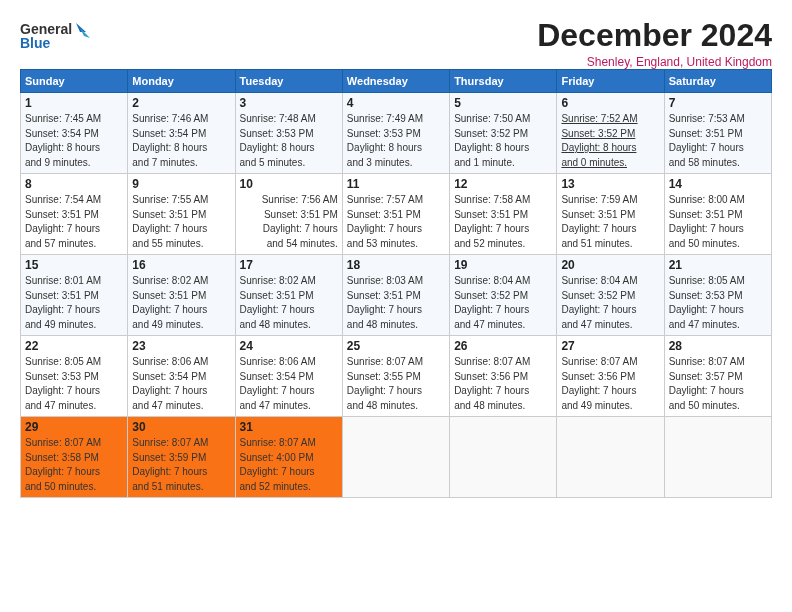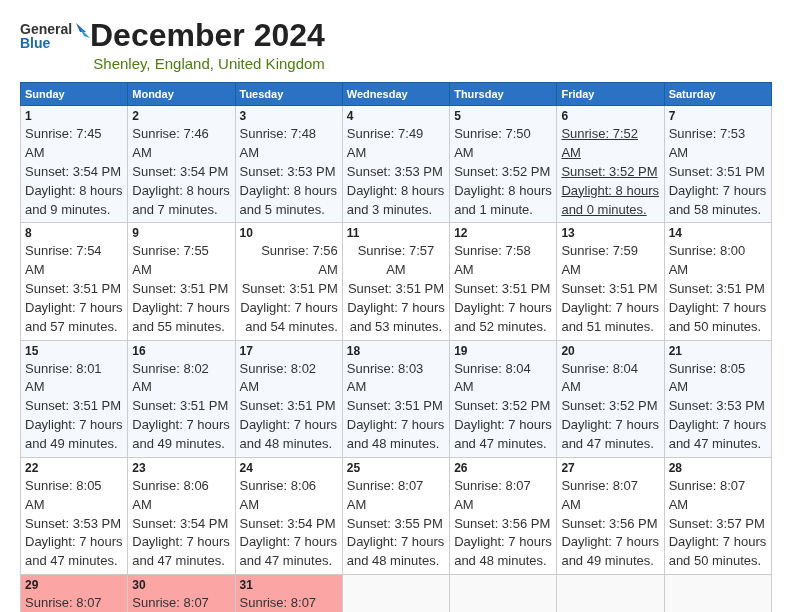--- a/index.html
+++ b/index.html
@@ -11,40 +11,40 @@
       overflow: hidden;
     }
     .page {
       width: 792px;
       height: 612px;
       padding: 18px 20px 12px 20px;
       background: #fff;
     }
     .header {
       display: flex;
+      justify-content: space-between;
       align-items: flex-start;
-      margin-bottom: 10px;
     }
     .logo {
       display: flex;
       align-items: center;
       gap: 4px;
     }
     .title-block {
       text-align: right;
     }
     .main-title {
       font-size: 32px;
       font-weight: bold;
       color: #222;
       line-height: 1.1;
     }
     .subtitle {
-      font-size: 15px;
-      color: #4d7c0f;
+      font-size: 12px;
+      color: #be185d;
       margin-top: 2px;
     }
     .calendar {
       width: 100%;
       border-collapse: collapse;
       font-size: 9.5px;
     }
     .calendar thead th {
       background: #2a72c3;
       color: #fff;
@@ -59,32 +59,32 @@
       vertical-align: top;
       border: 1px solid #ccc;
       padding: 3px 4px;
       background: #fff;
       height: 80px;
     }
     .calendar tbody tr:nth-child(odd) td {
       background: #f5f8fc;
     }
     .calendar tbody tr:last-child td {
-      background: #fca5a5;
+      background: #f97316;
     }
     .day-num {
       font-size: 12px;
       font-weight: bold;
       color: #222;
       display: block;
       margin-bottom: 2px;
     }
     .day-info {
       color: #333;
-      font-size: 13px;
+      font-size: 10px;
       line-height: 1.45;
     }
     .empty-cell {
       background: #f9f9f9 !important;
     }
   </style>
 </head>
 <body>
 
 <div class="page">
@@ -184,21 +184,21 @@
           </td>
           <td>
             <span class="day-num">10</span>
             <div class="day-info" style="white-space: pre-line; text-align: right;">Sunrise: 7:56 AM
 Sunset: 3:51 PM
 Daylight: 7 hours
 and 54 minutes.</div>
           </td>
           <td>
             <span class="day-num">11</span>
-            <div class="day-info" style="white-space: pre-line; text-align: center;">Sunrise: 7:57 AM
+            <div class="day-info" style="white-space: pre-line;">Sunrise: 7:57 AM
 Sunset: 3:51 PM
 Daylight: 7 hours
 and 53 minutes.</div>
           </td>
           <td>
             <span class="day-num">12</span>
             <div class="day-info" style="white-space: pre-line;">Sunrise: 7:58 AM
 Sunset: 3:51 PM
 Daylight: 7 hours
 and 52 minutes.</div>

